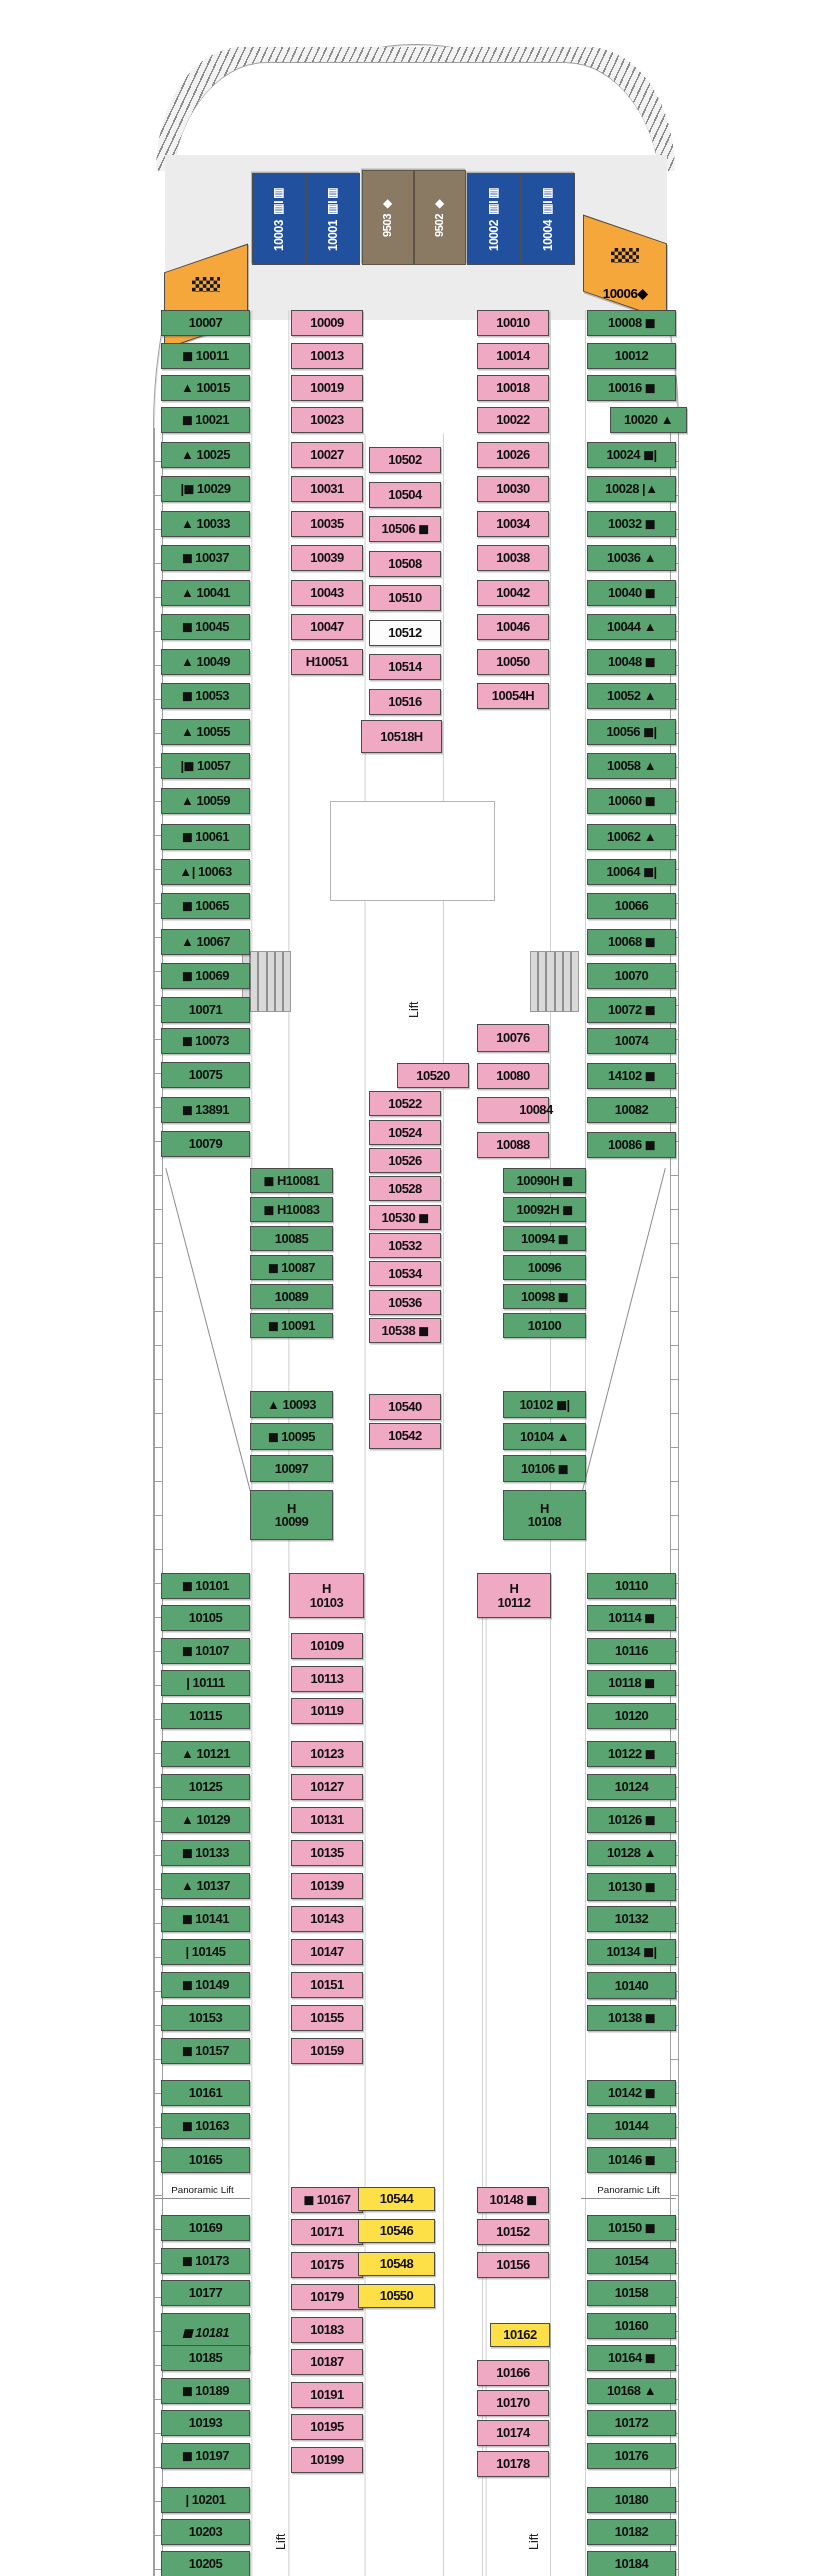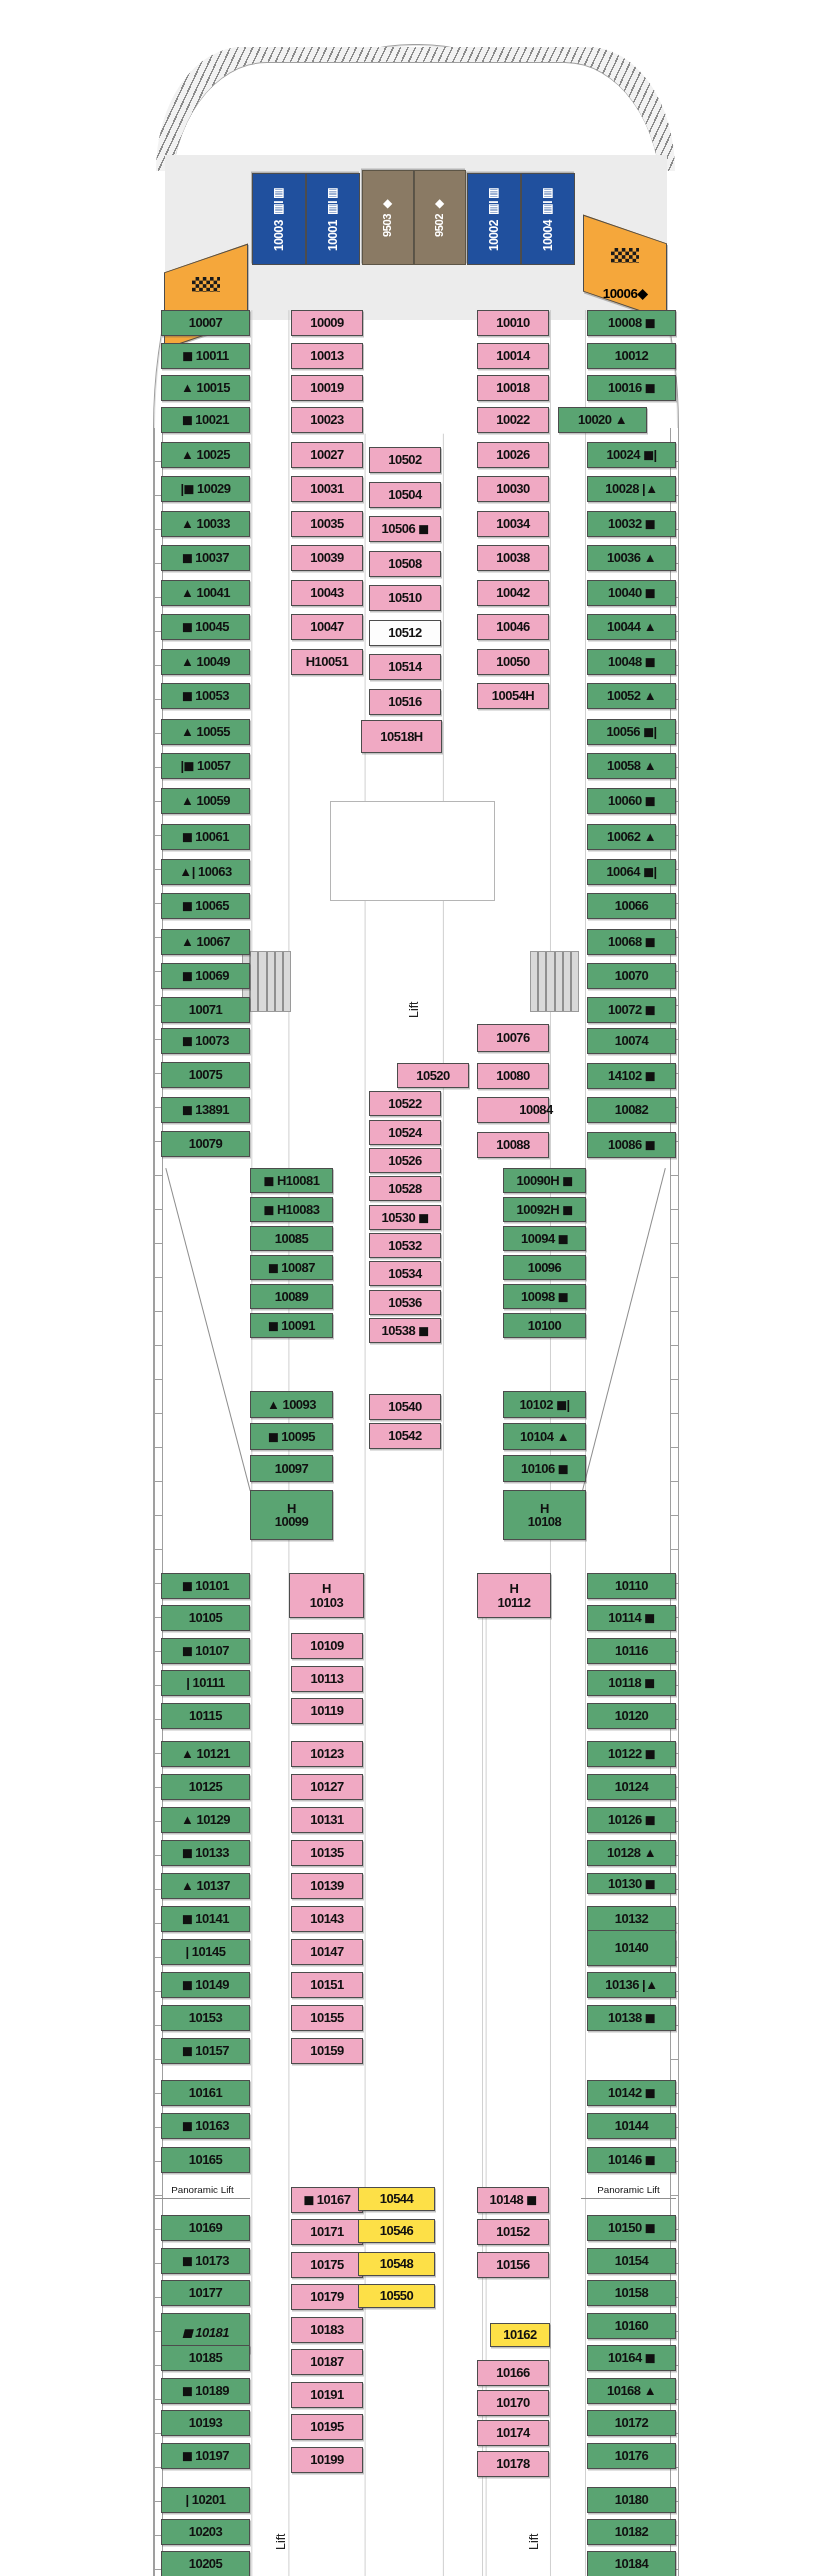--- a/index.html
+++ b/index.html
@@ -252,21 +252,21 @@
       <div class="cab c-p" style="left: 477px; top: 2219px; width: 72px; height: 26px;">10152</div>
       <div class="cab c-p" style="left: 477px; top: 2252px; width: 72px; height: 26px;">10156</div>
       <div class="cab c-pale" style="left: 490px; top: 2323px; width: 60px; height: 24px;">10162</div>
       <div class="cab c-p" style="left: 477px; top: 2360px; width: 72px; height: 26px;">10166</div>
       <div class="cab c-p" style="left: 477px; top: 2390px; width: 72px; height: 26px;">10170</div>
       <div class="cab c-p" style="left: 477px; top: 2420px; width: 72px; height: 26px;">10174</div>
       <div class="cab c-p" style="left: 477px; top: 2451px; width: 72px; height: 26px;">10178</div>
       <div class="cab c-g" style="left: 587px; top: 310px; width: 89px; height: 26px;">10008 ◼</div>
       <div class="cab c-g" style="left: 587px; top: 343px; width: 89px; height: 26px;">10012</div>
       <div class="cab c-g" style="left: 587px; top: 375px; width: 89px; height: 26px;">10016 ◼</div>
-      <div class="cab c-g" style="left: 558px; top: 407px; width: 89px; height: 26px;">10020 ▲</div>
+      <div class="cab c-g" style="left: 610px; top: 407px; width: 77px; height: 26px;">10020 ▲</div>
       <div class="cab c-g" style="left: 587px; top: 442px; width: 89px; height: 26px;">10024 ◼|</div>
       <div class="cab c-g" style="left: 587px; top: 476px; width: 89px; height: 26px;">10028 |▲</div>
       <div class="cab c-g" style="left: 587px; top: 511px; width: 89px; height: 26px;">10032 ◼</div>
       <div class="cab c-g" style="left: 587px; top: 545px; width: 89px; height: 26px;">10036 ▲</div>
       <div class="cab c-g" style="left: 587px; top: 580px; width: 89px; height: 26px;">10040 ◼</div>
       <div class="cab c-g" style="left: 587px; top: 614px; width: 89px; height: 26px;">10044 ▲</div>
       <div class="cab c-g" style="left: 587px; top: 649px; width: 89px; height: 26px;">10048 ◼</div>
       <div class="cab c-g" style="left: 587px; top: 683px; width: 89px; height: 26px;">10052 ▲</div>
       <div class="cab c-g" style="left: 587px; top: 719px; width: 89px; height: 26px;">10056 ◼|</div>
       <div class="cab c-g" style="left: 587px; top: 753px; width: 89px; height: 26px;">10058 ▲</div>
@@ -294,26 +294,26 @@
 10108</div>
       <div class="cab c-g" style="left: 587px; top: 1573px; width: 89px; height: 26px;">10110</div>
       <div class="cab c-g" style="left: 587px; top: 1605px; width: 89px; height: 26px;">10114 ◼</div>
       <div class="cab c-g" style="left: 587px; top: 1638px; width: 89px; height: 26px;">10116</div>
       <div class="cab c-g" style="left: 587px; top: 1670px; width: 89px; height: 26px;">10118 ◼</div>
       <div class="cab c-g" style="left: 587px; top: 1703px; width: 89px; height: 26px;">10120</div>
       <div class="cab c-g" style="left: 587px; top: 1741px; width: 89px; height: 26px;">10122 ◼</div>
       <div class="cab c-g" style="left: 587px; top: 1774px; width: 89px; height: 26px;">10124</div>
       <div class="cab c-g" style="left: 587px; top: 1807px; width: 89px; height: 26px;">10126 ◼</div>
       <div class="cab c-g" style="left: 587px; top: 1840px; width: 89px; height: 26px;">10128 ▲</div>
-      <div class="cab c-g" style="left: 587px; top: 1873px; width: 89px; height: 21px;">10130 ◼</div>
+      <div class="cab c-g" style="left: 587px; top: 1873px; width: 89px; height: 28px;">10130 ◼</div>
       <div class="cab c-g" style="left: 587px; top: 1906px; width: 89px; height: 26px;">10132</div>
       <div class="cab c-g" style="left: 587px; top: 1939px; width: 89px; height: 26px;">10134 ◼|</div>
       <div class="cab c-g" style="left: 587px; top: 1972px; width: 89px; height: 26px;">10136 |▲</div>
       <div class="cab c-g" style="left: 587px; top: 2005px; width: 89px; height: 26px;">10138 ◼</div>
-      <div class="cab c-g" style="left: 587px; top: 1930px; width: 89px; height: 36px;">10140</div>
+      <div class="cab c-g" style="left: 587px; top: 1972px; width: 89px; height: 27px;">10140</div>
       <div class="cab c-g" style="left: 587px; top: 2080px; width: 89px; height: 26px;">10142 ◼</div>
       <div class="cab c-g" style="left: 587px; top: 2113px; width: 89px; height: 26px;">10144</div>
       <div class="cab c-g" style="left: 587px; top: 2147px; width: 89px; height: 26px;">10146 ◼</div>
       <div class="cab c-g" style="left: 587px; top: 2215px; width: 89px; height: 26px;">10150 ◼</div>
       <div class="cab c-g" style="left: 587px; top: 2248px; width: 89px; height: 26px;">10154</div>
       <div class="cab c-g" style="left: 587px; top: 2280px; width: 89px; height: 26px;">10158</div>
       <div class="cab c-g" style="left: 587px; top: 2313px; width: 89px; height: 26px;">10160</div>
       <div class="cab c-g" style="left: 587px; top: 2345px; width: 89px; height: 26px;">10164 ◼</div>
       <div class="cab c-g" style="left: 587px; top: 2378px; width: 89px; height: 26px;">10168 ▲</div>
       <div class="cab c-g" style="left: 587px; top: 2410px; width: 89px; height: 26px;">10172</div>

